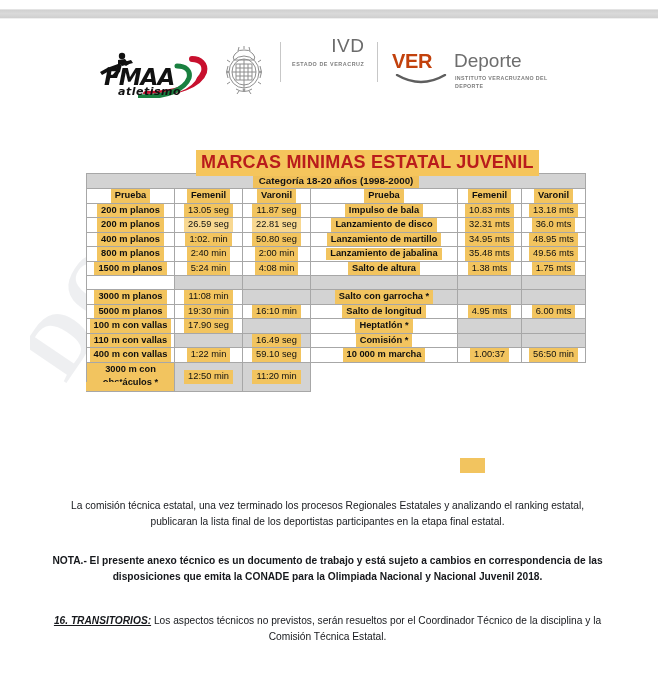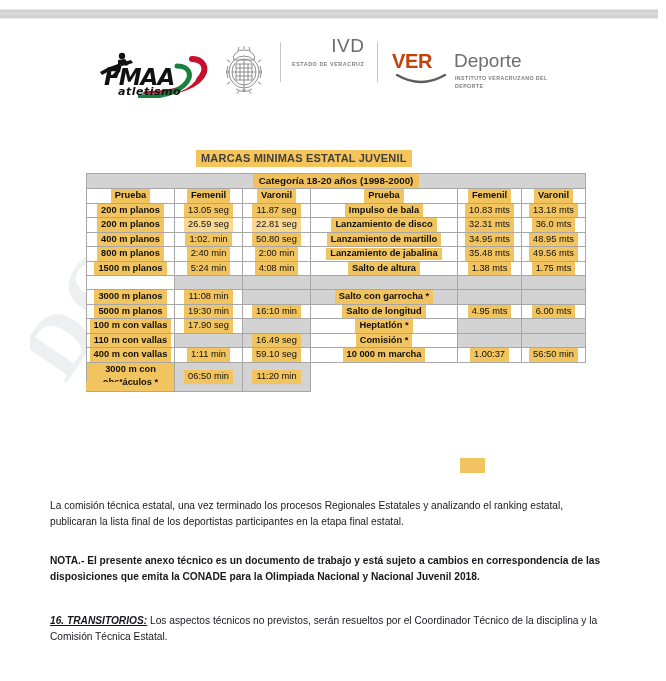--- a/index.html
+++ b/index.html
@@ -163,23 +163,23 @@
     width: 120px;
   }
 
   
   #main-title {
     position: absolute;
     left: 196px;
     top: 130px;
     z-index: 10;
     font-family: "Liberation Sans", sans-serif;
-    font-size: 11px;
-    font-weight: bold;
-    color: #404040;
+    font-size: 18px;
+    font-weight: bold;
+    color: #b91c1c;
     background: #f5c55c;
     padding: 2px 5px 3px 5px;
     letter-spacing: 0.2px;
     white-space: nowrap;
   }
 
   
   #marks-table {
     position: absolute;
     left: 86px;
@@ -233,20 +233,21 @@
   .para {
     position: absolute;
     left: 50px;
     width: 555px;
     z-index: 10;
     font-family: "Liberation Sans", sans-serif;
     font-size: 10.2px;
     line-height: 1.55;
     color: #16181c;
     font-weight: bold;
+    text-align: center;
   }
   #para-1 { top: 468px; font-weight: normal; }
   #para-2 { top: 523px; }
   #para-3 { top: 583px; font-weight: normal; }
   .trans-head {
     font-weight: bold;
     font-style: italic;
     text-decoration: underline;
   }
 </style>
@@ -436,32 +437,32 @@
         <td class="white"><span class="hl hl-b">110 m con vallas</span></td>
         <td class="gray"><span style="background: transparent; padding: 0px;"></span></td>
         <td class="gray"><span class="hl">16.49 seg</span></td>
         <td class="white"><span class="hl hl-b">Comisión *</span></td>
         <td class="gray"><span style="background: transparent; padding: 0px;"></span></td>
         <td class="gray"><span style="background: transparent; padding: 0px;"></span></td>
       </tr>
 
       <tr>
         <td class="white"><span class="hl hl-b">400 m con vallas</span></td>
-        <td class="white"><span class="hl">1:11 min</span></td>
+        <td class="white"><span class="hl">1:22 min</span></td>
         <td class="white"><span class="hl">59.10 seg</span></td>
         <td class="white"><span class="hl hl-b">10 000 m marcha</span></td>
         <td class="white"><span class="hl">1.00:37</span></td>
         <td class="white"><span class="hl">56:50 min</span></td>
       </tr>
 
       <tr class="tallrow">
         <td class="white">
             <span class="hl hl-b cellwrap">3000 m con obstáculos *</span>
           </td>
-        <td class="gray"><span class="hl">06:50 min</span></td>
+        <td class="gray"><span class="hl">12:50 min</span></td>
         <td class="gray"><span class="hl">11:20 min</span></td>
         <td style="border:none;background:#fff"><span style="background: transparent; padding: 0px;"></span></td>
         <td style="border:none;background:#fff"><span style="background: transparent; padding: 0px;"></span></td>
         <td style="border:none;background:#fff"><span style="background: transparent; padding: 0px;"></span></td>
       </tr>
     </tbody>
   </table>
 
   <div style="position:absolute;left:460px;top:438px;width:25px;height:15px;background:#f2c45f;z-index:9;"></div>
   <div style="position:absolute;left:86px;top:362px;width:36px;height:9px;background:#f2c45f;z-index:9;"></div>

